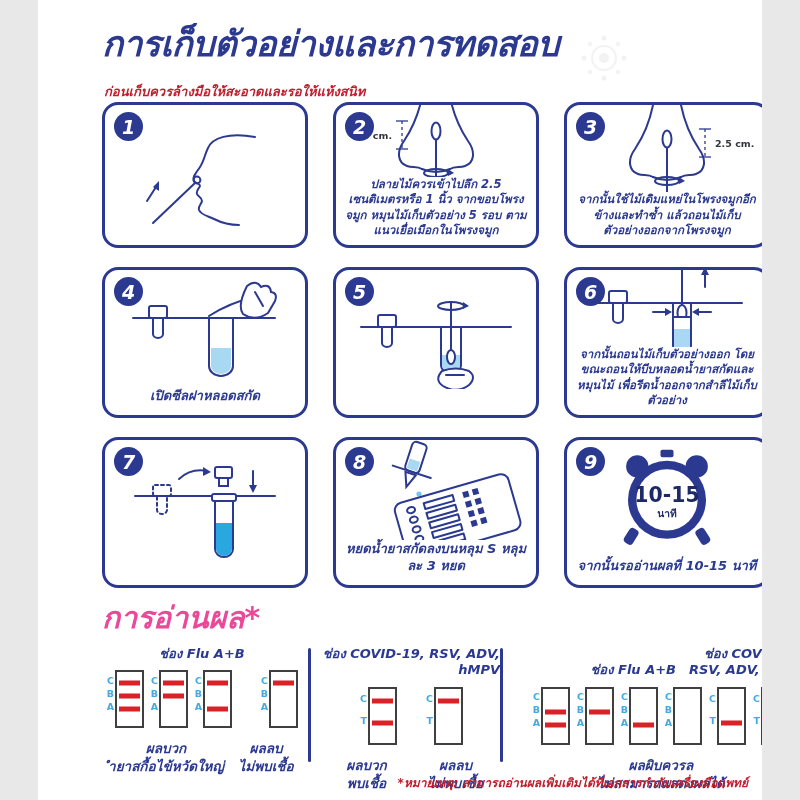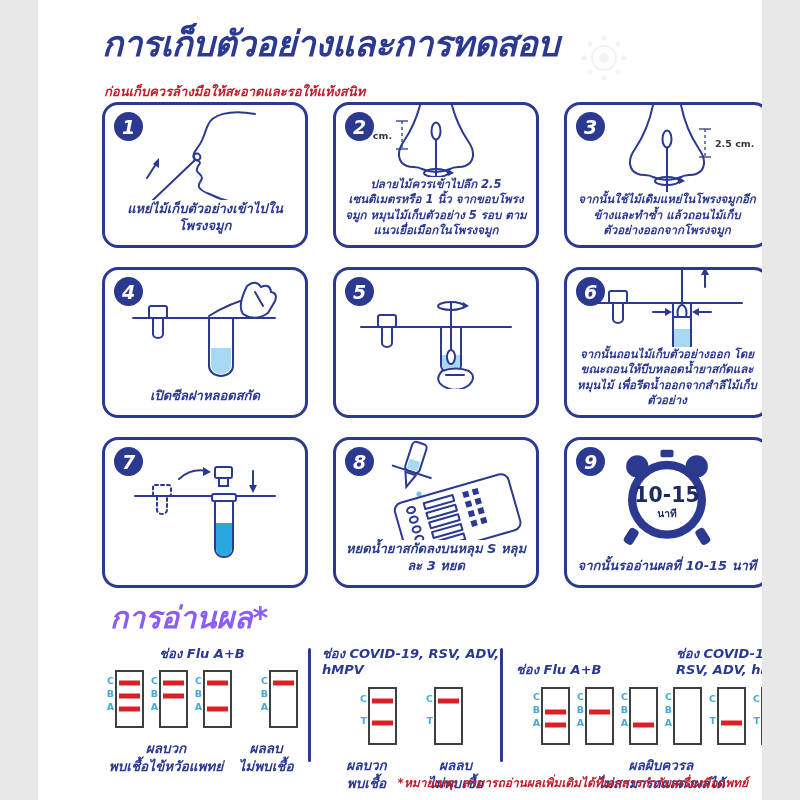--- a/index.html
+++ b/index.html
@@ -24,24 +24,24 @@
   .caption{color:#2b3990;font-weight:bold;font-style:italic;font-size:11.5px;line-height:1.32;
            text-align:center;padding:0 8px 7px;}
   .caption.big{font-size:13px;padding-bottom:11px;}
   svg{display:block;}
   .ln{stroke:#2b3990;stroke-width:2;fill:none;stroke-linecap:round;stroke-linejoin:round;}
   .lnF{stroke:#2b3990;stroke-width:2;fill:#fff;stroke-linecap:round;}
   .meas{stroke:#2b3990;stroke-width:1.3;fill:none;}
   .mtext{font-size:9.5px;font-weight:bold;fill:#33363b;font-style:normal;}
   
   .res-title{position:absolute;left:64px;top:594px;font-size:30px;font-weight:bold;font-style:italic;
-             color:#8b5cf6;margin-left:8px;}
+             color:#ec4899;}
   .results{position:absolute;left:64px;top:646px;width:704px;height:125px;}
   .group{position:absolute;top:0;display:flex;flex-direction:column;align-items:center;}
-  .g-header{color:#2b3990;font-weight:bold;font-style:italic;font-size:13px;text-align:left;
+  .g-header{color:#2b3990;font-weight:bold;font-style:italic;font-size:13px;text-align:right;
             line-height:1.25;}
   .divider{position:absolute;top:2px;width:3px;height:114px;background:#2b3990;border-radius:2px;}
   .strips{display:flex;align-items:flex-start;margin-top:8px;}
   .strip-unit{display:flex;margin:0 3px;}
   .strip-labels{position:relative;width:9px;height:54px;}
   .strip-labels span{position:absolute;right:1px;transform:translateY(-50%);font-size:9.5px;
                      font-weight:bold;color:#45aae0;line-height:1;}
   .strip-box{position:relative;width:25px;height:54px;border:2px solid #3f3f3f;background:#fff;}
   .strip-line{position:absolute;left:2px;right:2px;height:5px;background:#da2128;
               transform:translateY(-50%);}
@@ -82,21 +82,20 @@
       <div class="badge">1</div>
       <div class="illus">
         <svg width="180" height="104" viewBox="0 0 180 104">
           <path class="ln" d="M140,14 C114,9 97,15 93,25 C90,31 89,38 85,44 C81,50 77,54 79,58 C81,61 85,60 85,63 C84,66 81,67 82,71 C83,74 87,74 87,78 C86,82 83,83 84,87 C86,92 93,93 99,96 C105,99 112,102 124,102"></path>
           <circle class="ln" cx="82" cy="57" r="3.4"></circle>
           <line class="ln" x1="38" y1="100" x2="80" y2="60" stroke-width="2.6"></line>
           <line class="ln" x1="32" y1="78" x2="41" y2="64"></line>
           <polygon fill="#2b3990" points="44,58 38,64 44,68"></polygon>
         </svg>
       </div>
-      <div class="caption big">แหย่ไม้เก็บตัวอย่างเข้าไปในโพรงจมูก</div>
     </div>
 
     <div class="card">
       <div class="badge">2</div>
       <div class="illus">
         <svg width="180" height="96" viewBox="0 0 180 96">
           <path class="ln" d="M76,4 C72,24 66,36 58,48 C50,59 52,70 61,73 C66,75 71,73 76,76"></path>
           <path class="ln" d="M104,4 C108,24 114,36 122,48 C130,59 128,70 119,73 C114,75 109,73 104,76"></path>
           <path class="ln" d="M76,76 Q90,82 104,76"></path>
           <line class="ln" x1="90" y1="34" x2="90" y2="92" stroke-width="2.6"></line>
@@ -322,21 +321,21 @@
               <span style="top: 68%;">A</span>
             </div>
             <div class="strip-box">
               <div class="strip-line" style="top: 20%;"></div>
             </div>
           </div>
         </div>
       <div class="cap-row">
         <div class="cap" style="width:128px;">
           <div>ผลบวก</div>
-          <div>พบเชื้อไข้หวัอแพทย่</div>
+          <div>ำยาสกื้อไข้หวัดใหญ่</div>
         </div>
         <div class="cap" style="flex:1;">
           <div>ผลลบ</div>
           <div>ไม่พบเชื้อ</div>
         </div>
       </div>
     </div>
 
     <div class="divider" style="left:206px;"></div>
 

